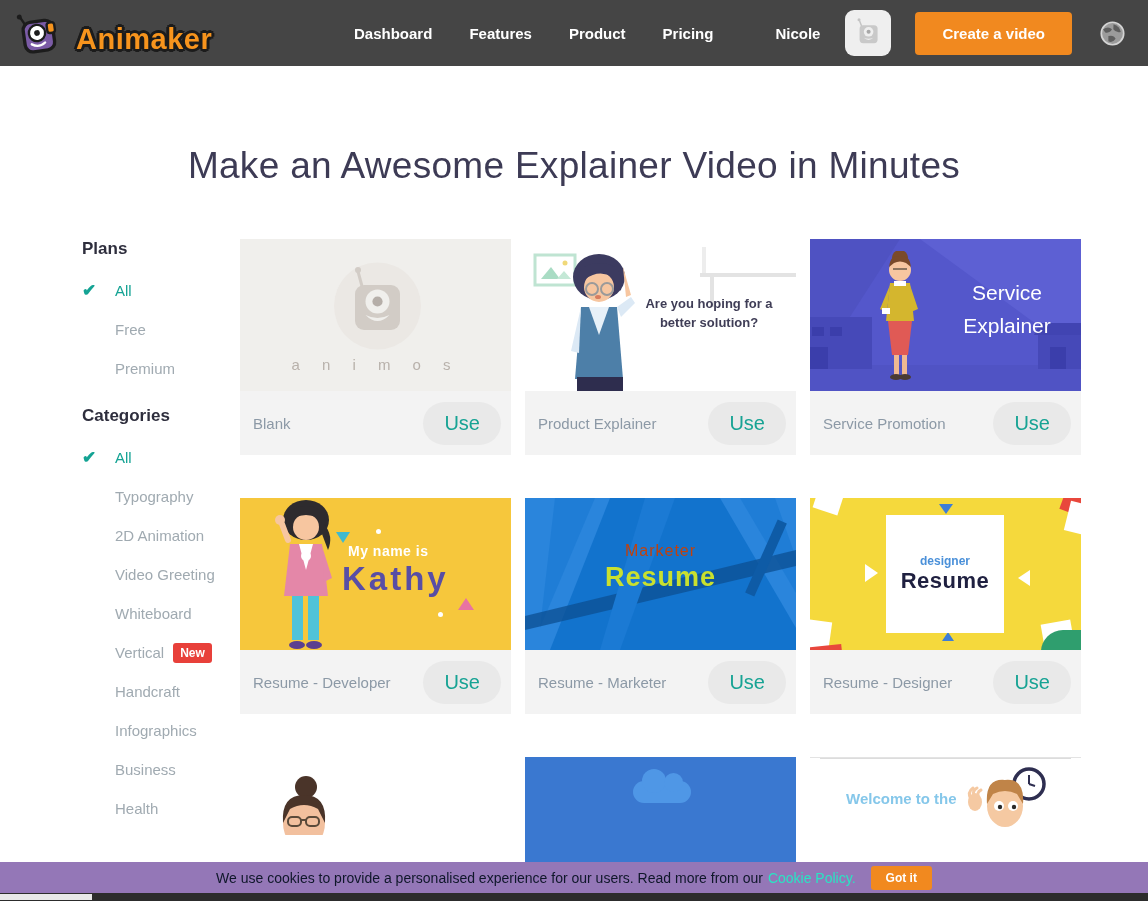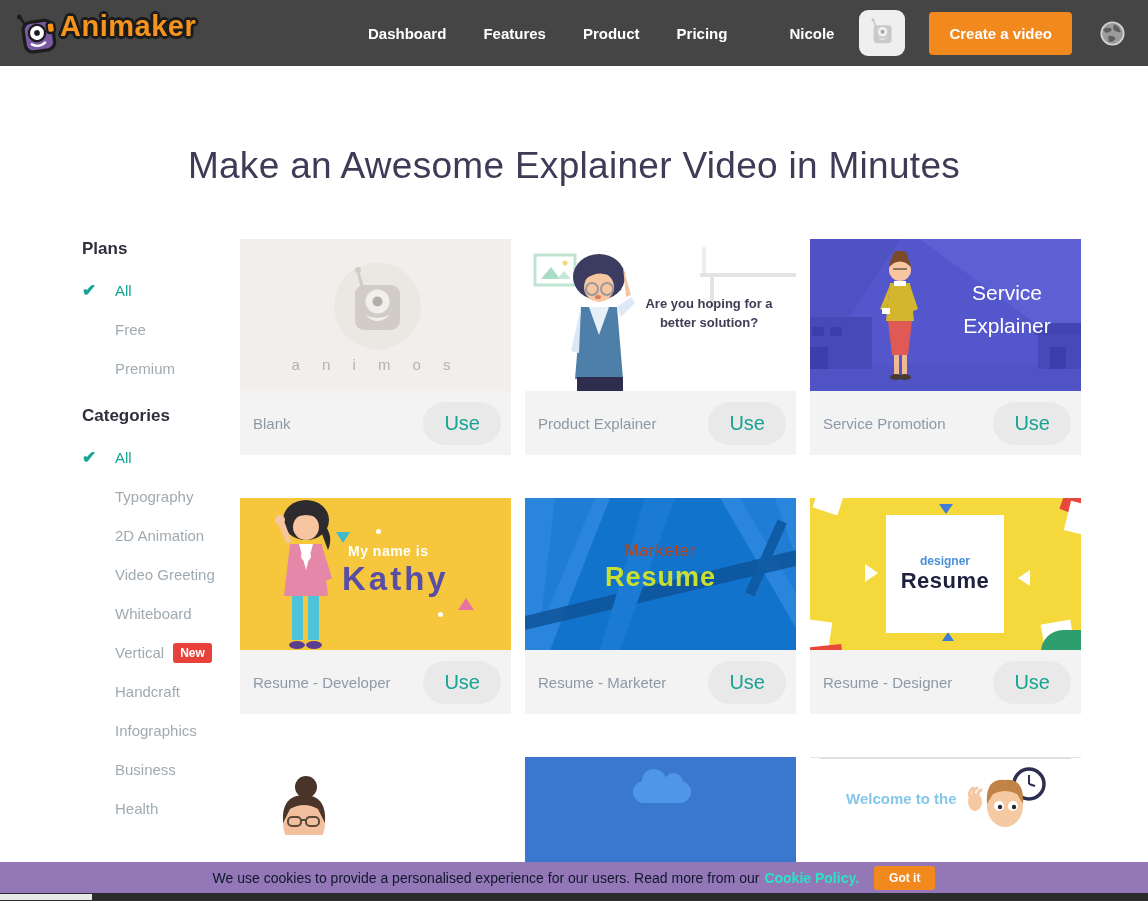--- a/index.html
+++ b/index.html
@@ -2,32 +2,32 @@
 <html><head>
 <meta charset="utf-8">
 <style>
   * { margin:0; padding:0; box-sizing:border-box; }
   html,body { width:1148px; height:901px; }
   body { font-family:"Liberation Sans", sans-serif; background:#fff; }
   .page { position:relative; width:1148px; height:901px; overflow:hidden; background:#fff; }
 
   
   .header { height:66px; background:#454545; display:flex; align-items:center; padding:0 20px 0 14px; }
-  .logo { display:flex; align-items:flex-start; gap:0; cursor:pointer; }
+  .logo { display:flex; align-items:flex-end; gap:16px; cursor:pointer; }
   .mascot { transform:rotate(-8deg); }
   .brand-text { font-size:29px; font-weight:800; color:#f7941d; letter-spacing:.5px;
     text-shadow:-2px -2px 0 #1c1c1c, 2px -2px 0 #1c1c1c, -2px 2px 0 #1c1c1c, 2px 2px 0 #1c1c1c,
       0 3px 0 #1c1c1c, 3px 0 0 #1c1c1c, 0 -3px 0 #1c1c1c, -3px 0 0 #1c1c1c; }
   .nav { display:flex; gap:37px; margin-left:auto; }
   .nav-item { color:#fff; font-size:15px; font-weight:700; cursor:pointer; }
   .user-name { color:#fff; font-size:15px; font-weight:700; margin-left:62px; cursor:pointer; }
   .avatar { width:46px; height:46px; background:#efefef; border-radius:9px; margin-left:25px;
     display:flex; align-items:center; justify-content:center; cursor:pointer; }
   .create-btn { margin-left:24px; background:#f1891f; border:none; color:#fff; font-family:inherit;
-    font-size:15px; font-weight:700; padding:13px 20px; border-radius:4px; cursor:pointer; }
+    font-size:15px; font-weight:700; padding:13px 27px; border-radius:4px; cursor:pointer; }
   .globe { margin-left:27px; margin-right:2px; cursor:pointer; display:flex; }
 
   
   .hero { text-align:center; margin-top:79px; }
   .hero-title { font-size:37px; font-weight:300; color:#3d3b55; letter-spacing:.3px; }
   .hero-sub { font-size:22px; font-weight:300; color:#bdbdbd; margin-top:10px; }
 
   
   .content { display:flex; margin-top:52px; padding-left:82px; }
   .sidebar { width:158px; flex-shrink:0; }
@@ -112,21 +112,21 @@
   .cloud::after { content:""; position:absolute; right:8px; top:-8px; width:19px; height:19px; background:#4f97e6; border-radius:50%; }
   .thumb-welcome { background:#fff; border-top:1px solid #e3e3e3; }
   .welcome-rule { position:absolute; left:10px; right:10px; top:0px; height:1px; background:#dcdcdc; }
   .welcome-text { position:absolute; left:36px; top:32px; color:#85c7ea; font-size:15px; font-weight:700; }
   .char-boy { position:absolute; right:28px; top:8px; }
 
   
   .cookie { position:absolute; left:0; right:0; top:862px; height:31px; background:#9477b7; z-index:60;
     display:flex; align-items:center; justify-content:center; }
   .cookie-msg { color:#0f172a; font-size:14px; font-weight:400; }
-  .cookie-link { color:#29e5c3; font-size:14px; font-weight:700; margin-left:5px; cursor:pointer; }
+  .cookie-link { color:#29e5c3; font-size:14px; font-weight:400; margin-left:5px; cursor:pointer; }
   .gotit-btn { margin-left:15px; background:#f1891f; border:none; border-radius:3px; color:#fff;
     font-family:inherit; font-size:12px; font-weight:700; padding:5px 15px; cursor:pointer; }
   .bottom-strip { position:absolute; left:0; right:0; top:893px; height:8px; background:#2c2c2c; z-index:61; }
   .bottom-strip-thumb { position:absolute; left:0; top:1px; width:92px; height:6px; background:#e8e8e8; }
 </style>
 </head>
 <body>
 
 <div class="page">
 

